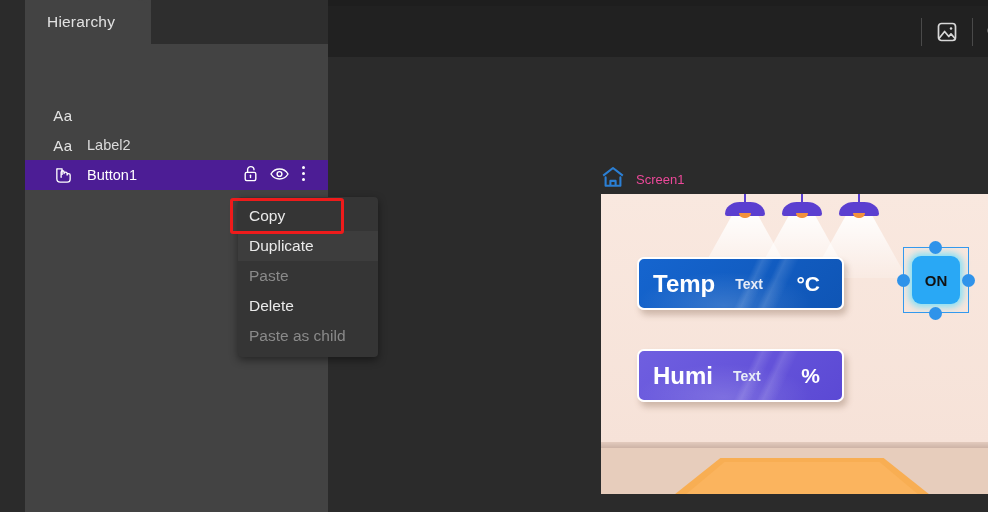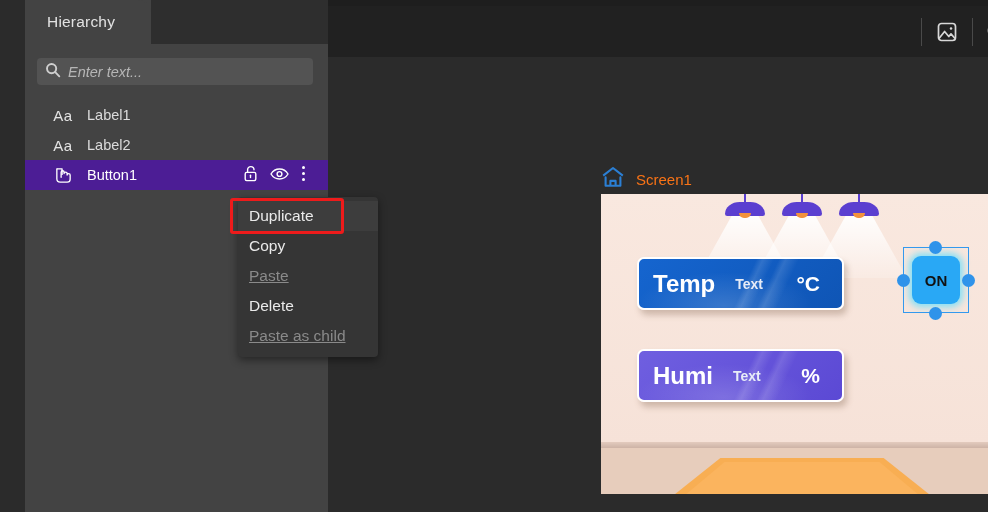--- a/index.html
+++ b/index.html
@@ -73,32 +73,32 @@
     position: absolute; left: 213px; top: 197px; width: 140px;
     background: #353535; border-radius: 4px; padding: 4px 0 6px 0;
     box-shadow: 0 3px 9px rgba(0,0,0,.45);
     z-index: 40;
   }
   .mi {
     height: 30px; display: flex; align-items: center; padding-left: 11px;
     color: #eaeaea; font-size: 15.5px;
   }
   .mi.hovered { background: #3d3d3d; }
-  .mi.disabled { color: #8a8a8a; text-decoration: underline; }
+  .mi.disabled { color: #8a8a8a; }
   .redbox {
     position: absolute; left: 205px; top: 198px; width: 114px; height: 36px;
     border: 3px solid #ee1b1b; border-radius: 3px; z-index: 50; pointer-events: none;
   }
 
   
   .screen-head {
     position: absolute; left: 576px; top: 166px;
     display: flex; align-items: center; gap: 11px;
   }
-  .screen-name { color: #f97316; font-size: 15px; }
+  .screen-name { color: #ec4899; font-size: 13px; }
 
   .canvas {
     position: absolute; left: 576px; top: 194px; width: 401px; height: 300px;
     background: #f6e5dc; overflow: hidden;
   }
   .wall { position:absolute; left:0; top:0; width:401px; height:252px;
           background: linear-gradient(180deg,#f9e8df 0%, #f6e2d8 100%); }
   .skirting { position:absolute; left:0; top:248px; width:401px; height:6px;
               background: linear-gradient(180deg,#e3cbbe,#cdb3a6); }
   .floor { position:absolute; left:0; top:254px; width:401px; height:46px;
@@ -196,37 +196,27 @@
   </div>
 
   <div class="panel">
     <div class="tabbar-rest"></div>
     <div class="tab">
       <span class="tab-label">Hierarchy</span>
     </div>
 
     <div class="panel-body">
 
-      <div class="search">
-        <span>
-          <svg width="16" height="16" viewBox="0 0 16 16" fill="none" stroke="#cfcfcf" stroke-width="1.9">
-            <circle cx="6.6" cy="6.6" r="4.6"></circle>
-            <line x1="10.2" y1="10.2" x2="14.3" y2="14.3" stroke-linecap="round"></line>
-          </svg>
-        </span>
-        <input class="search-input" type="text" placeholder="Enter text..." style="">
-      </div>
 
       <div class="tree">
 
         <div class="row">
           <span class="row-icon">
               <span class="aa">Aa</span>
             </span>
-          <span class="row-label">Label1</span>
         </div>
 
         <div class="row">
           <span class="row-icon">
               <span class="aa">Aa</span>
             </span>
           <span class="row-label">Label2</span>
         </div>
 
         <div class="row selected">
@@ -259,25 +249,25 @@
               </svg>
             </span>
           </span>
         </div>
 
       </div>
     </div>
   </div>
 
   <div class="ctxmenu">
+    <div class="mi">
+      <span>Copy</span>
+    </div>
     <div class="mi hovered">
       <span>Duplicate</span>
-    </div>
-    <div class="mi">
-      <span>Copy</span>
     </div>
     <div class="mi disabled">
       <span>Paste</span>
     </div>
     <div class="mi">
       <span>Delete</span>
     </div>
     <div class="mi disabled">
       <span>Paste as child</span>
     </div>

